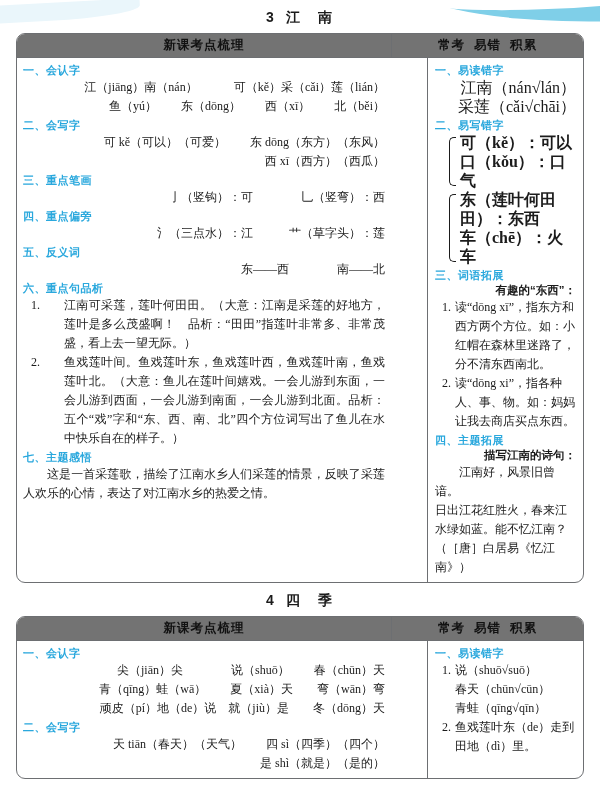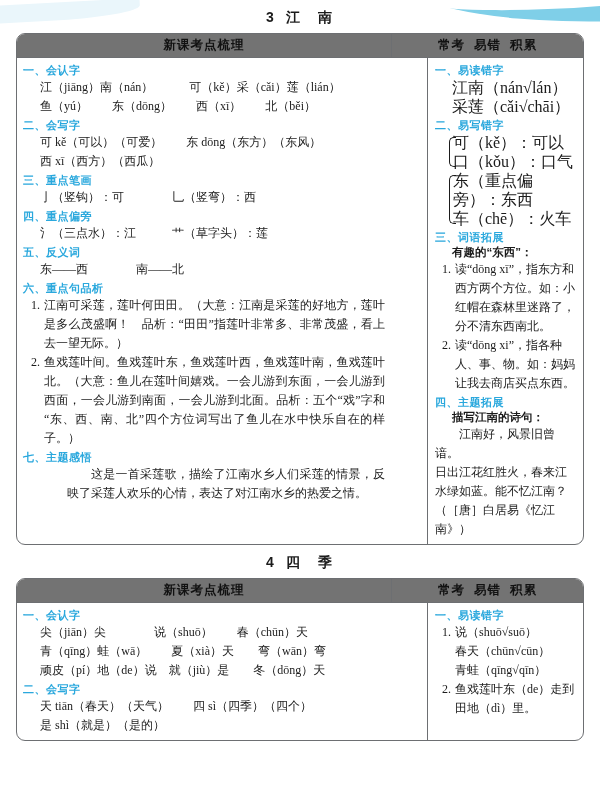--- a/index.html
+++ b/index.html
@@ -76,36 +76,36 @@
     color:#2aa8dd;
     font-family:"Liberation Sans","DejaVu Sans",sans-serif;
     font-weight:bold;
     font-size:11px;
     letter-spacing:0.5px;
     margin:2px 0 1px 0;
     line-height:14px;
   }
 
   .ln{font-size:12px;line-height:19px;white-space:pre;}
-  .ln-ind{padding-left:17px;}
+  .ln-ind{padding-left:17px;text-align:right;}
   .ln-w{font-size:16px;line-height:19px;}
 
   
-  .brace-grp{position:relative;padding-left:4px;margin-left:14px;}
+  .brace-grp{position:relative;padding-left:11px;margin-left:14px;font-weight:bold;}
   .brace-grp:before{
     content:"";position:absolute;left:0;top:4px;bottom:4px;width:6px;
     border:1.1px solid #1b1b1b;border-right:none;border-radius:5px 0 0 5px;
   }
   .brace-grp .ln-w{line-height:19px;}
 
   .para{font-size:12px;line-height:19px;text-align:justify;}
-  .para-ind{text-indent:24px;margin-left:44px;}
+  .para-ind{text-indent:24px;}
   .num-item{display:flex;font-size:12px;line-height:19px;}
   .num-item .nm{flex:0 0 17px;text-align:right;padding-right:4px;font-family:"Liberation Serif",serif;}
-  .num-item .tx{flex:1;text-align:justify;}
+  .num-item .tx{flex:1;text-align:justify;margin-left:20px;}
 
   .bold-cn{font-family:"Liberation Sans","DejaVu Sans",sans-serif;font-weight:bold;font-size:11.5px;}
 
   .r-num{display:flex;font-size:12px;line-height:19px;}
   .r-num .nm{flex:0 0 16px;text-align:right;padding-right:4px;}
   .r-num .tx{flex:1;}
 
   .poem{font-size:12px;line-height:19px;}
 </style>
 </head>
@@ -177,21 +177,21 @@
           <div class="sec-h"><span>一、</span><span>易读错字</span></div>
           <div class="ln-w ln-ind">江南（nán√lán）</div>
           <div class="ln-w ln-ind">采莲（cǎi√chāi）</div>
 
           <div class="sec-h"><span>二、</span><span>易写错字</span></div>
           <div class="brace-grp">
             <div class="ln-w">可（kě）：可以</div>
             <div class="ln-w">口（kǒu）：口气</div>
           </div>
           <div class="brace-grp">
-            <div class="ln-w">东（重点偏旁）：东西</div>
+            <div class="ln-w">东（莲叶何田田）：东西</div>
             <div class="ln-w">车（chē）：火车</div>
           </div>
 
           <div class="sec-h"><span>三、</span><span>词语拓展</span></div>
           <div class="bold-cn ln-ind">有趣的“东西”：</div>
           <div class="r-num">
             <div class="nm">1.</div>
             <div class="tx">读“dōng xī”，指东方和西方两个方位。如：小红帽在森林里迷路了，分不清东西南北。</div>
           </div>
           <div class="r-num">

